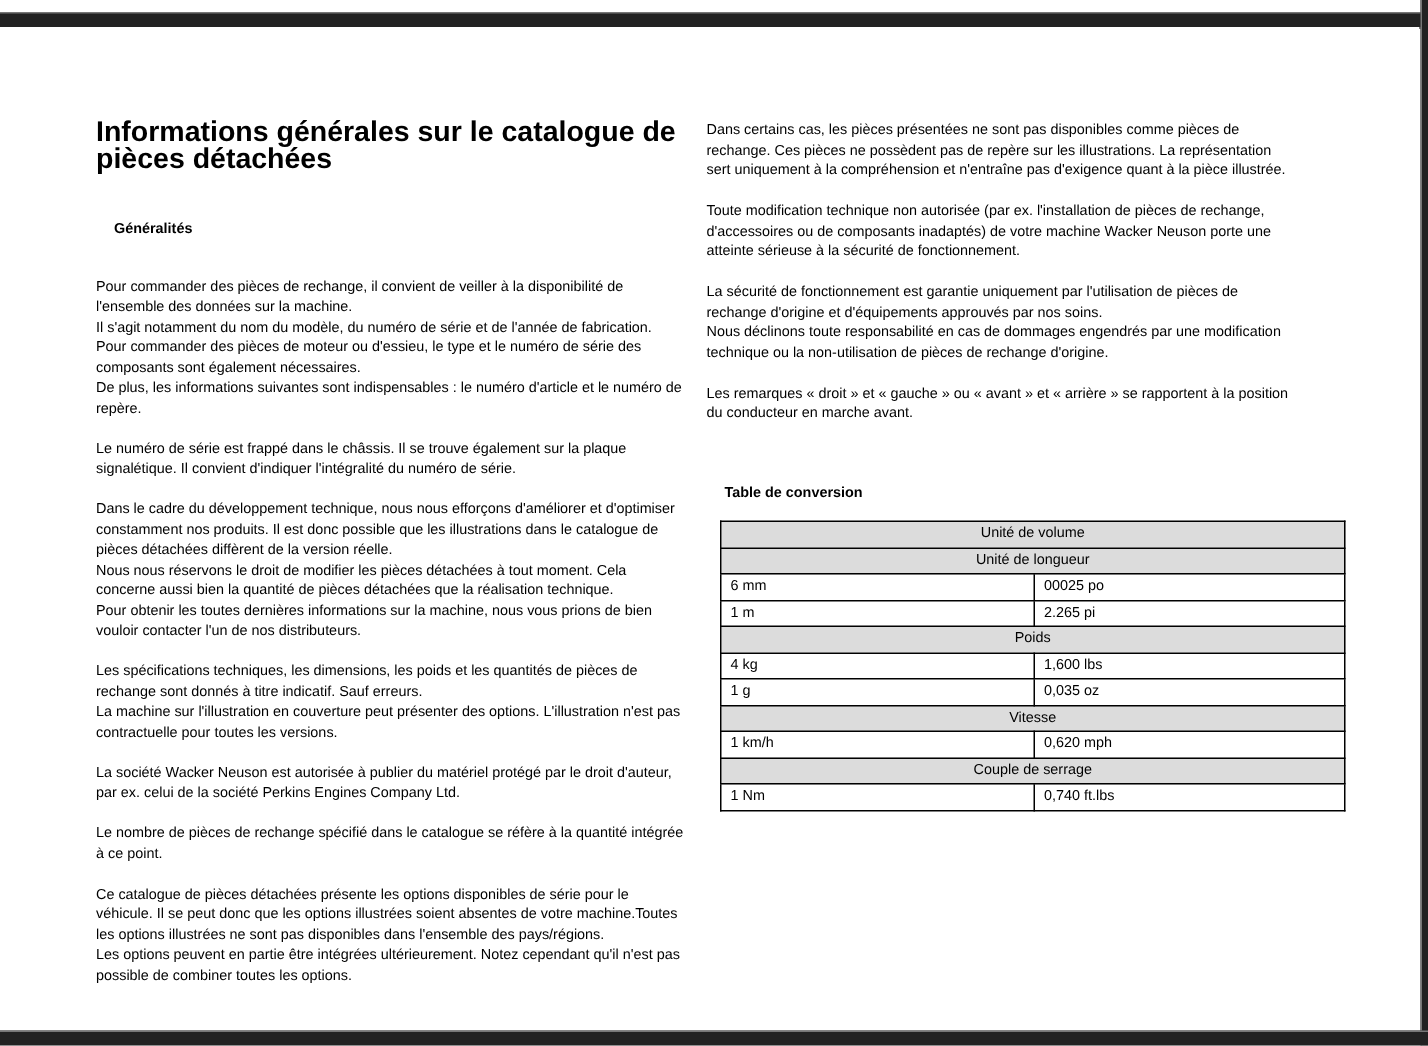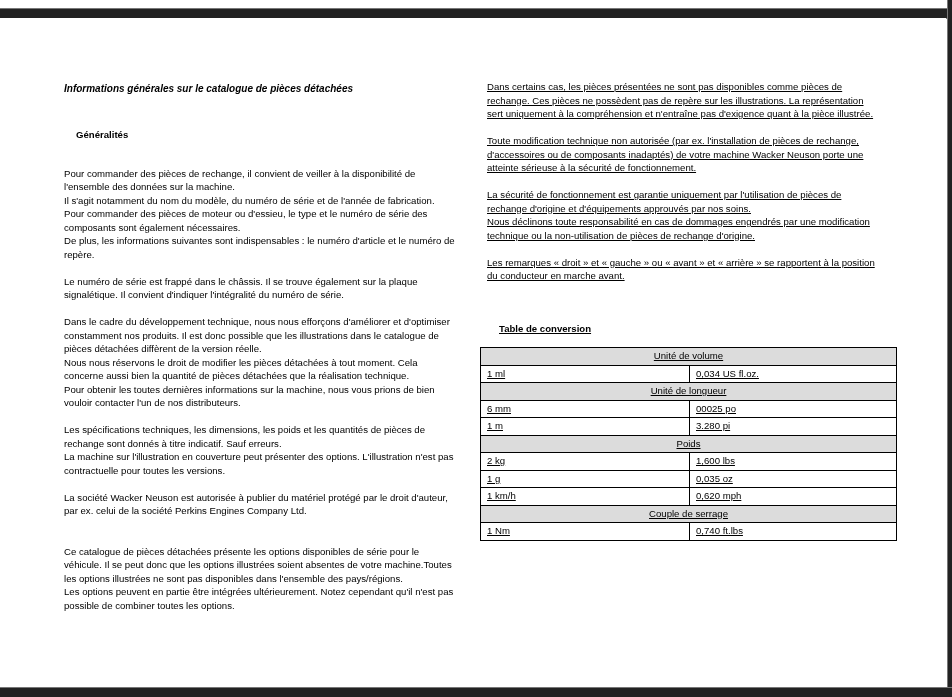--- a/index.html
+++ b/index.html
@@ -17,36 +17,36 @@
     background: #222222; border-top: 1px solid #777;
   }
   .bar-right {
     position: absolute; left: 947px; top: 0; width: 5px; height: 697px;
     background: #222222; border-left: 1px solid #777;
   }
   .page {
     position: absolute; left: 0; top: 18px; width: 946px; height: 668px; background: #fff;
   }
   .col-left { position: absolute; left: 64px; top: 80px; width: 392px; }
-  .col-right { position: absolute; left: 487px; top: 80px; width: 395px; text-decoration: underline; }
+  .col-right { position: absolute; left: 471px; top: 80px; width: 395px; }
   h1 {
-    margin: 0; font-size: 10px; font-weight: bold; line-height: 18px; font-style: italic;
+    margin: 0; font-size: 19px; font-weight: bold; line-height: 18px;
   }
   h2 {
     margin: 12px; font-size: 9.6px; font-weight: bold; line-height: 13.5px;
   }
   p {
     margin: 0; font-size: 9.6px; line-height: 13.5px; white-space: pre-line;
   }
   .conv-table {
     position: absolute; left: 480px; top: 347px; width: 417px;
     border-collapse: collapse; font-size: 9.6px;
   }
   .conv-table td {
-    border: 1px solid #000; height: 16.5px; padding: 0 6px; line-height: 12px; text-decoration: underline;
+    border: 1px solid #000; height: 16.5px; padding: 0 6px; line-height: 12px;
   }
   .conv-table tr.group td {
     background: #dcdcdc; text-align: center; border-top: 1.5px solid #000;
   }
   .conv-table td.c1 { width: 196px; }
 </style>
 </head>
 <body>
 
 <div class="bar-top"></div>
@@ -68,20 +68,21 @@
   <div style="height:13.5px"></div>
   <p>Dans le cadre du développement technique, nous nous efforçons d'améliorer et d'optimiser constamment nos produits. Il est donc possible que les illustrations dans le catalogue de pièces détachées diffèrent de la version réelle.
 Nous nous réservons le droit de modifier les pièces détachées à tout moment. Cela concerne aussi bien la quantité de pièces détachées que la réalisation technique.
 Pour obtenir les toutes dernières informations sur la machine, nous vous prions de bien vouloir contacter l'un de nos distributeurs.</p>
   <div style="height:13.5px"></div>
   <p>Les spécifications techniques, les dimensions, les poids et les quantités de pièces de rechange sont donnés à titre indicatif. Sauf erreurs.
 La machine sur l'illustration en couverture peut présenter des options. L'illustration n'est pas contractuelle pour toutes les versions.</p>
   <div style="height:13.5px"></div>
   <p>La société Wacker Neuson est autorisée à publier du matériel protégé par le droit d'auteur, par ex. celui de la société Perkins Engines Company Ltd.</p>
   <div style="height:13.5px"></div>
+  <p>Le nombre de pièces de rechange spécifié dans le catalogue se réfère à la quantité intégrée à ce point.</p>
   <div style="height:13.5px"></div>
   <p>Ce catalogue de pièces détachées présente les options disponibles de série pour le véhicule. Il se peut donc que les options illustrées soient absentes de votre machine.Toutes les options illustrées ne sont pas disponibles dans l'ensemble des pays/régions.
 Les options peuvent en partie être intégrées ultérieurement. Notez cependant qu'il n'est pas possible de combiner toutes les options.</p>
 </div>
 
 <div class="col-right">
   <p>Dans certains cas, les pièces présentées ne sont pas disponibles comme pièces de rechange. Ces pièces ne possèdent pas de repère sur les illustrations. La représentation sert uniquement à la compréhension et n'entraîne pas d'exigence quant à la pièce illustrée.</p>
   <div style="height:13.5px"></div>
   <p>Toute modification technique non autorisée (par ex. l'installation de pièces de rechange, d'accessoires ou de composants inadaptés) de votre machine Wacker Neuson porte une atteinte sérieuse à la sécurité de fonctionnement.</p>
   <div style="height:13.5px"></div>
@@ -91,49 +92,48 @@
   <p>Les remarques « droit » et « gauche » ou « avant » et « arrière » se rapportent à la position du conducteur en marche avant.</p>
   <div style="height:27px"></div>
   <h2>Table de conversion</h2>
 </div>
 
 <table class="conv-table">
   <tbody>
     <tr class="group">
         <td colspan="2">Unité de volume</td>
       </tr>
-    <tr>
-        <td class="c1">1 ml</td>
-        <td>0,034 US fl.oz.</td>
-      </tr>
 
     <tr class="group">
         <td colspan="2">Unité de longueur</td>
       </tr>
     <tr>
         <td class="c1">6 mm</td>
         <td>00025 po</td>
       </tr>
     <tr>
         <td class="c1">1 m</td>
-        <td>3.280 pi</td>
+        <td>2.265 pi</td>
       </tr>
 
     <tr class="group">
         <td colspan="2">Poids</td>
       </tr>
     <tr>
-        <td class="c1">2 kg</td>
+        <td class="c1">4 kg</td>
         <td>1,600 lbs</td>
       </tr>
     <tr>
         <td class="c1">1 g</td>
         <td>0,035 oz</td>
       </tr>
 
+    <tr class="group">
+        <td colspan="2">Vitesse</td>
+      </tr>
     <tr>
         <td class="c1">1 km/h</td>
         <td>0,620 mph</td>
       </tr>
 
     <tr class="group">
         <td colspan="2">Couple de serrage</td>
       </tr>
     <tr>
         <td class="c1">1 Nm</td>

